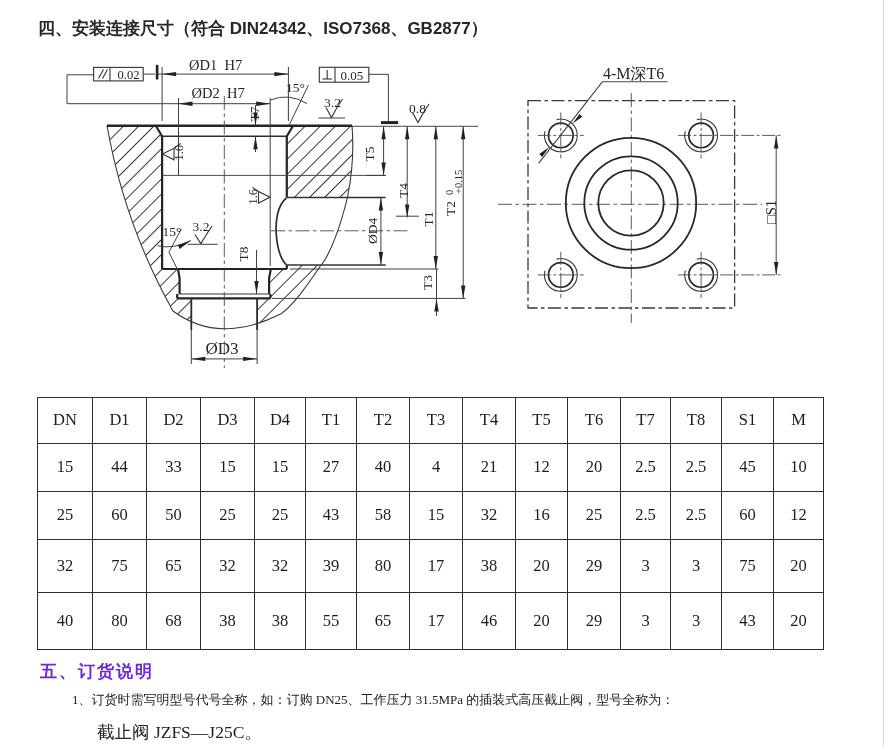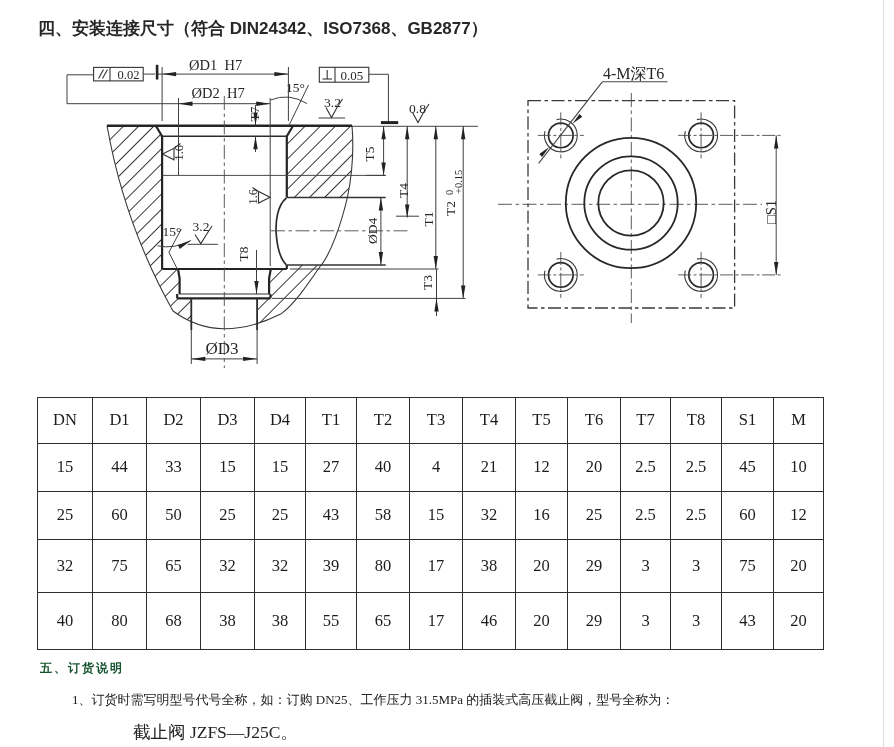--- a/index.html
+++ b/index.html
@@ -350,17 +350,17 @@
         <td>20</td>
         <td>29</td>
         <td>3</td>
         <td>3</td>
         <td>43</td>
         <td>20</td>
       </tr>
 </tbody>
   </table>
 
-<div class="abs" style="left:40px;top:660px;font-weight:bold;font-size:12px;letter-spacing:2px;color:#14532d;">五、订货说明</div>
+<div class="abs" style="left:40px;top:660px;font-weight:bold;font-size:17px;letter-spacing:2px;color:#6d28d9;">五、订货说明</div>
 <div class="abs ser" style="left:72px;top:691px;font-size:13px;color:#222;">1、订货时需写明型号代号全称，如：订购 DN25、工作压力 31.5MPa 的插装式高压截止阀，型号全称为：</div>
-<div class="abs ser" style="left:97px;top:720px;font-size:17.5px;color:#222;margin-left:36px;">截止阀 JZFS—J25C。</div>
+<div class="abs ser" style="left:97px;top:720px;font-size:17.5px;color:#222;">截止阀 JZFS—J25C。</div>
 
 <div class="abs" style="left:883px;top:0;width:1px;height:747px;background:#ddd;"></div>
 
 </body></html>

